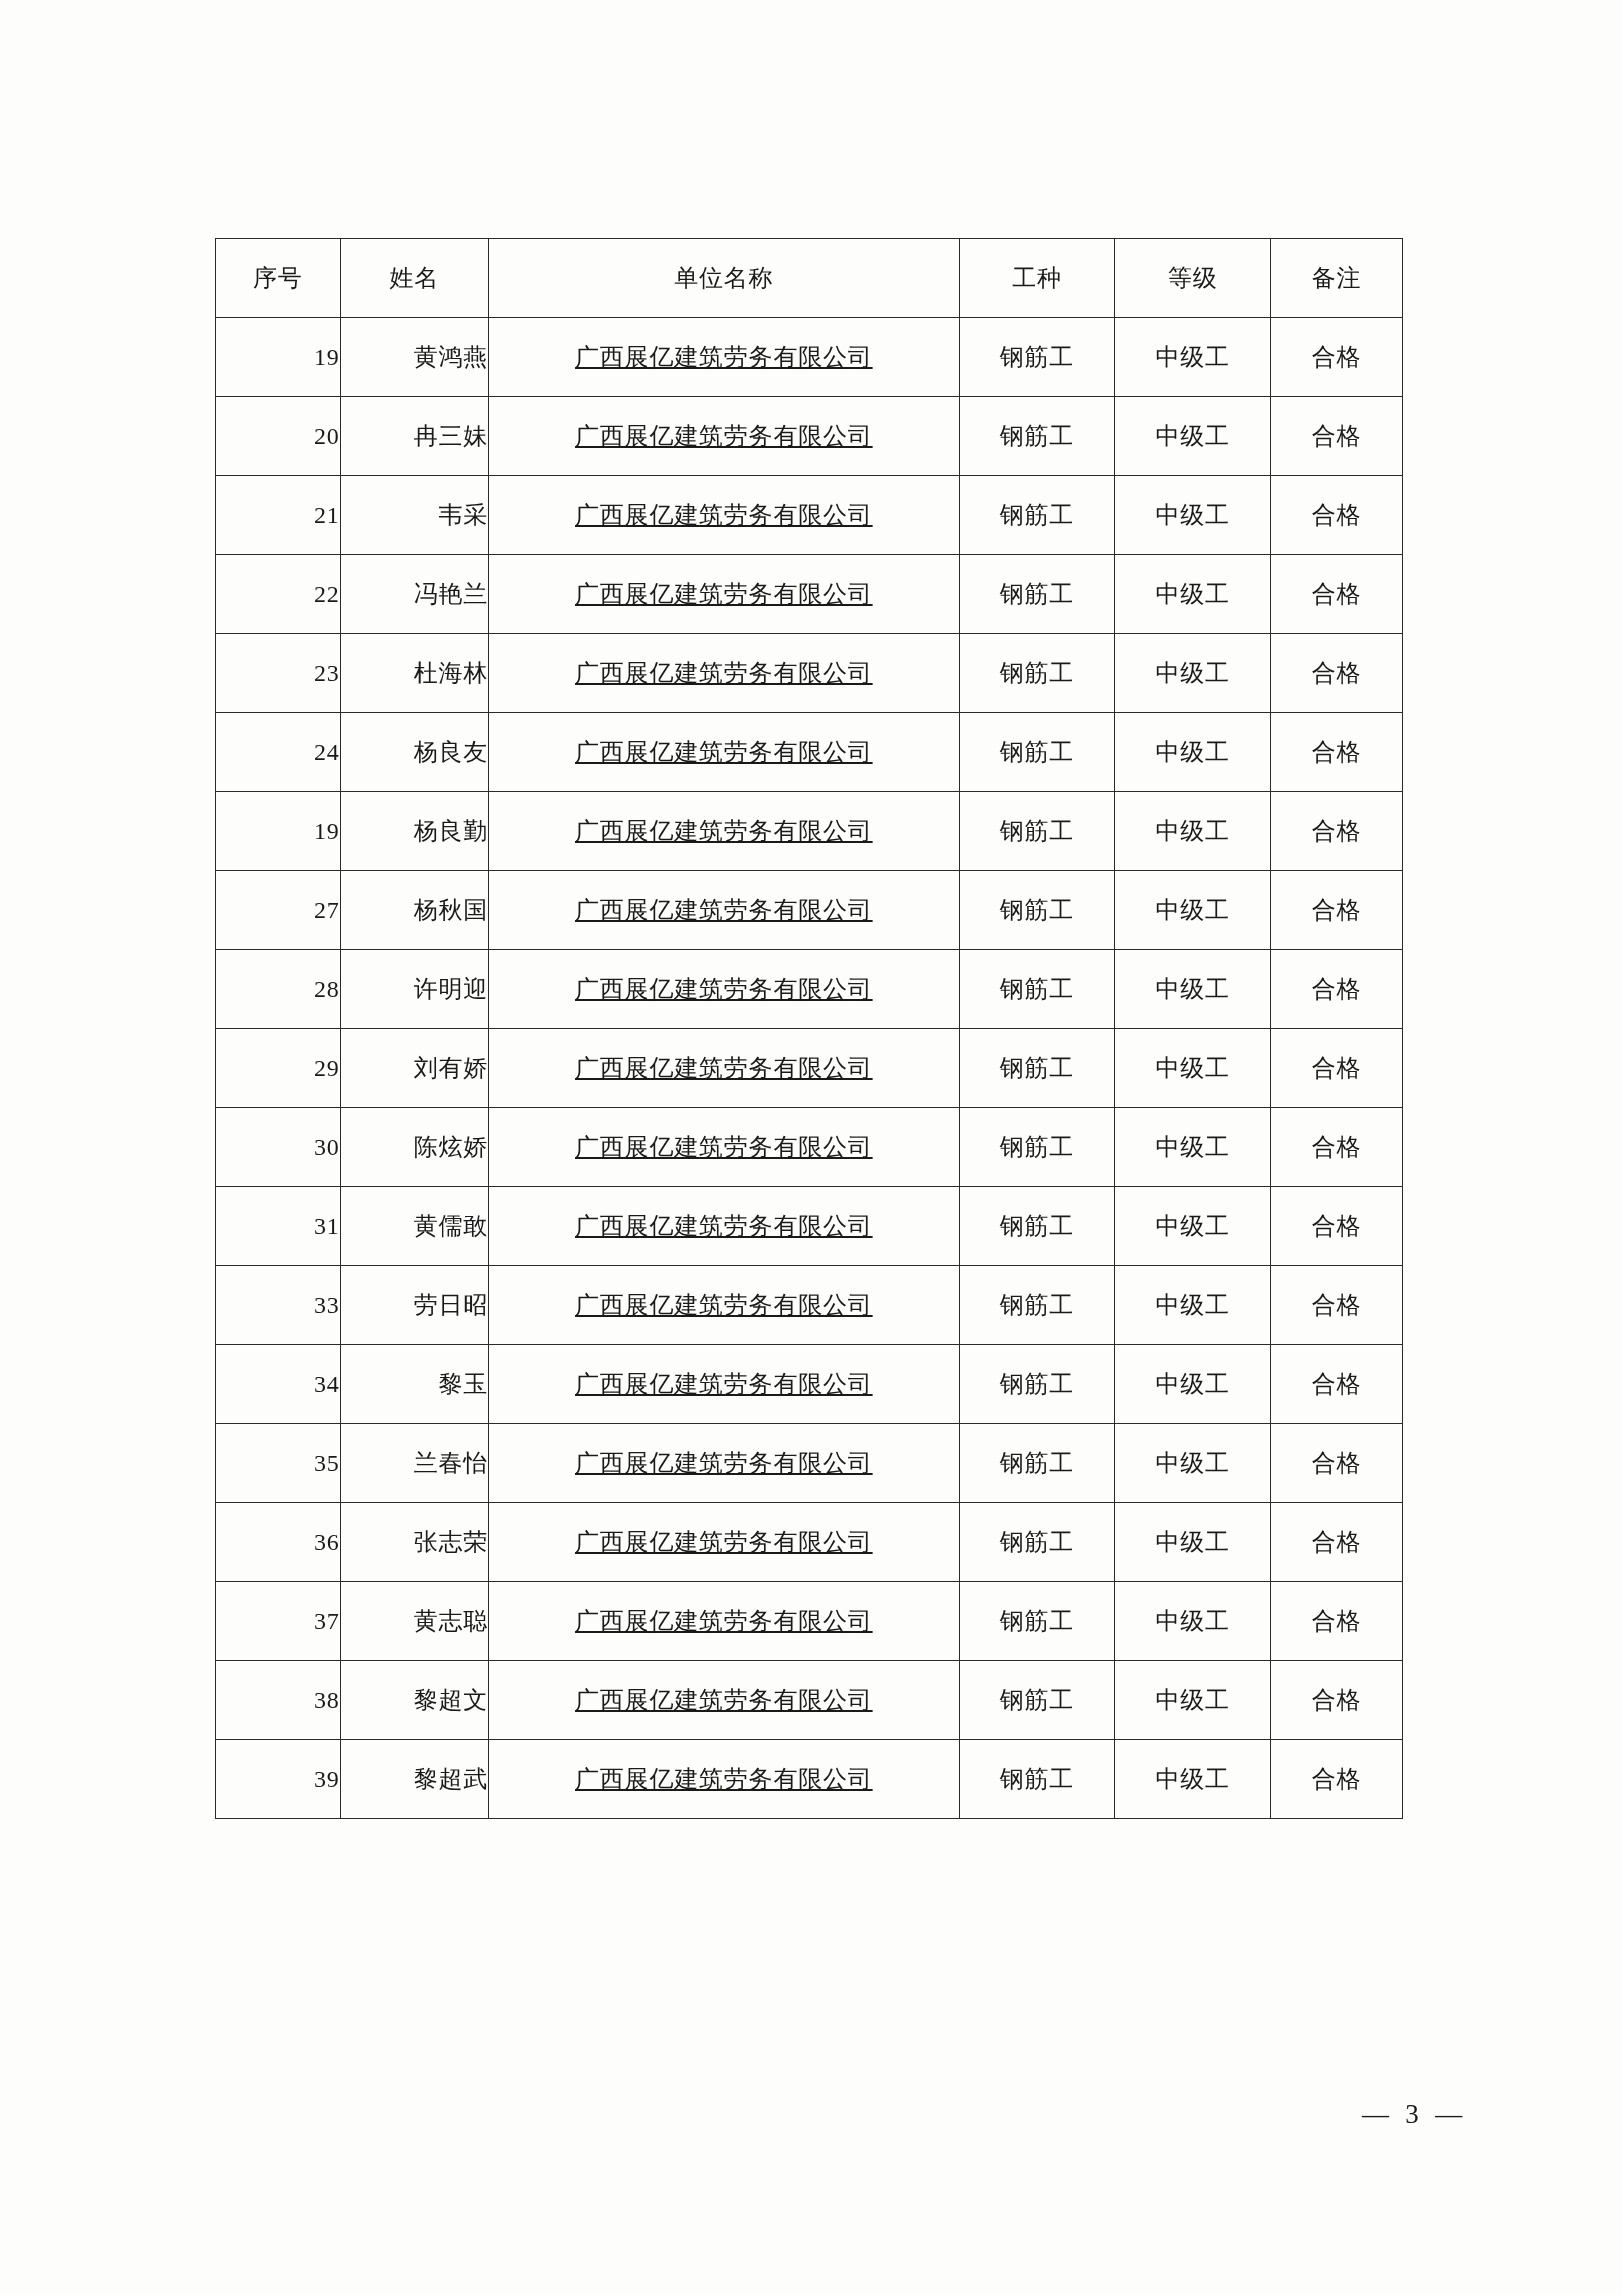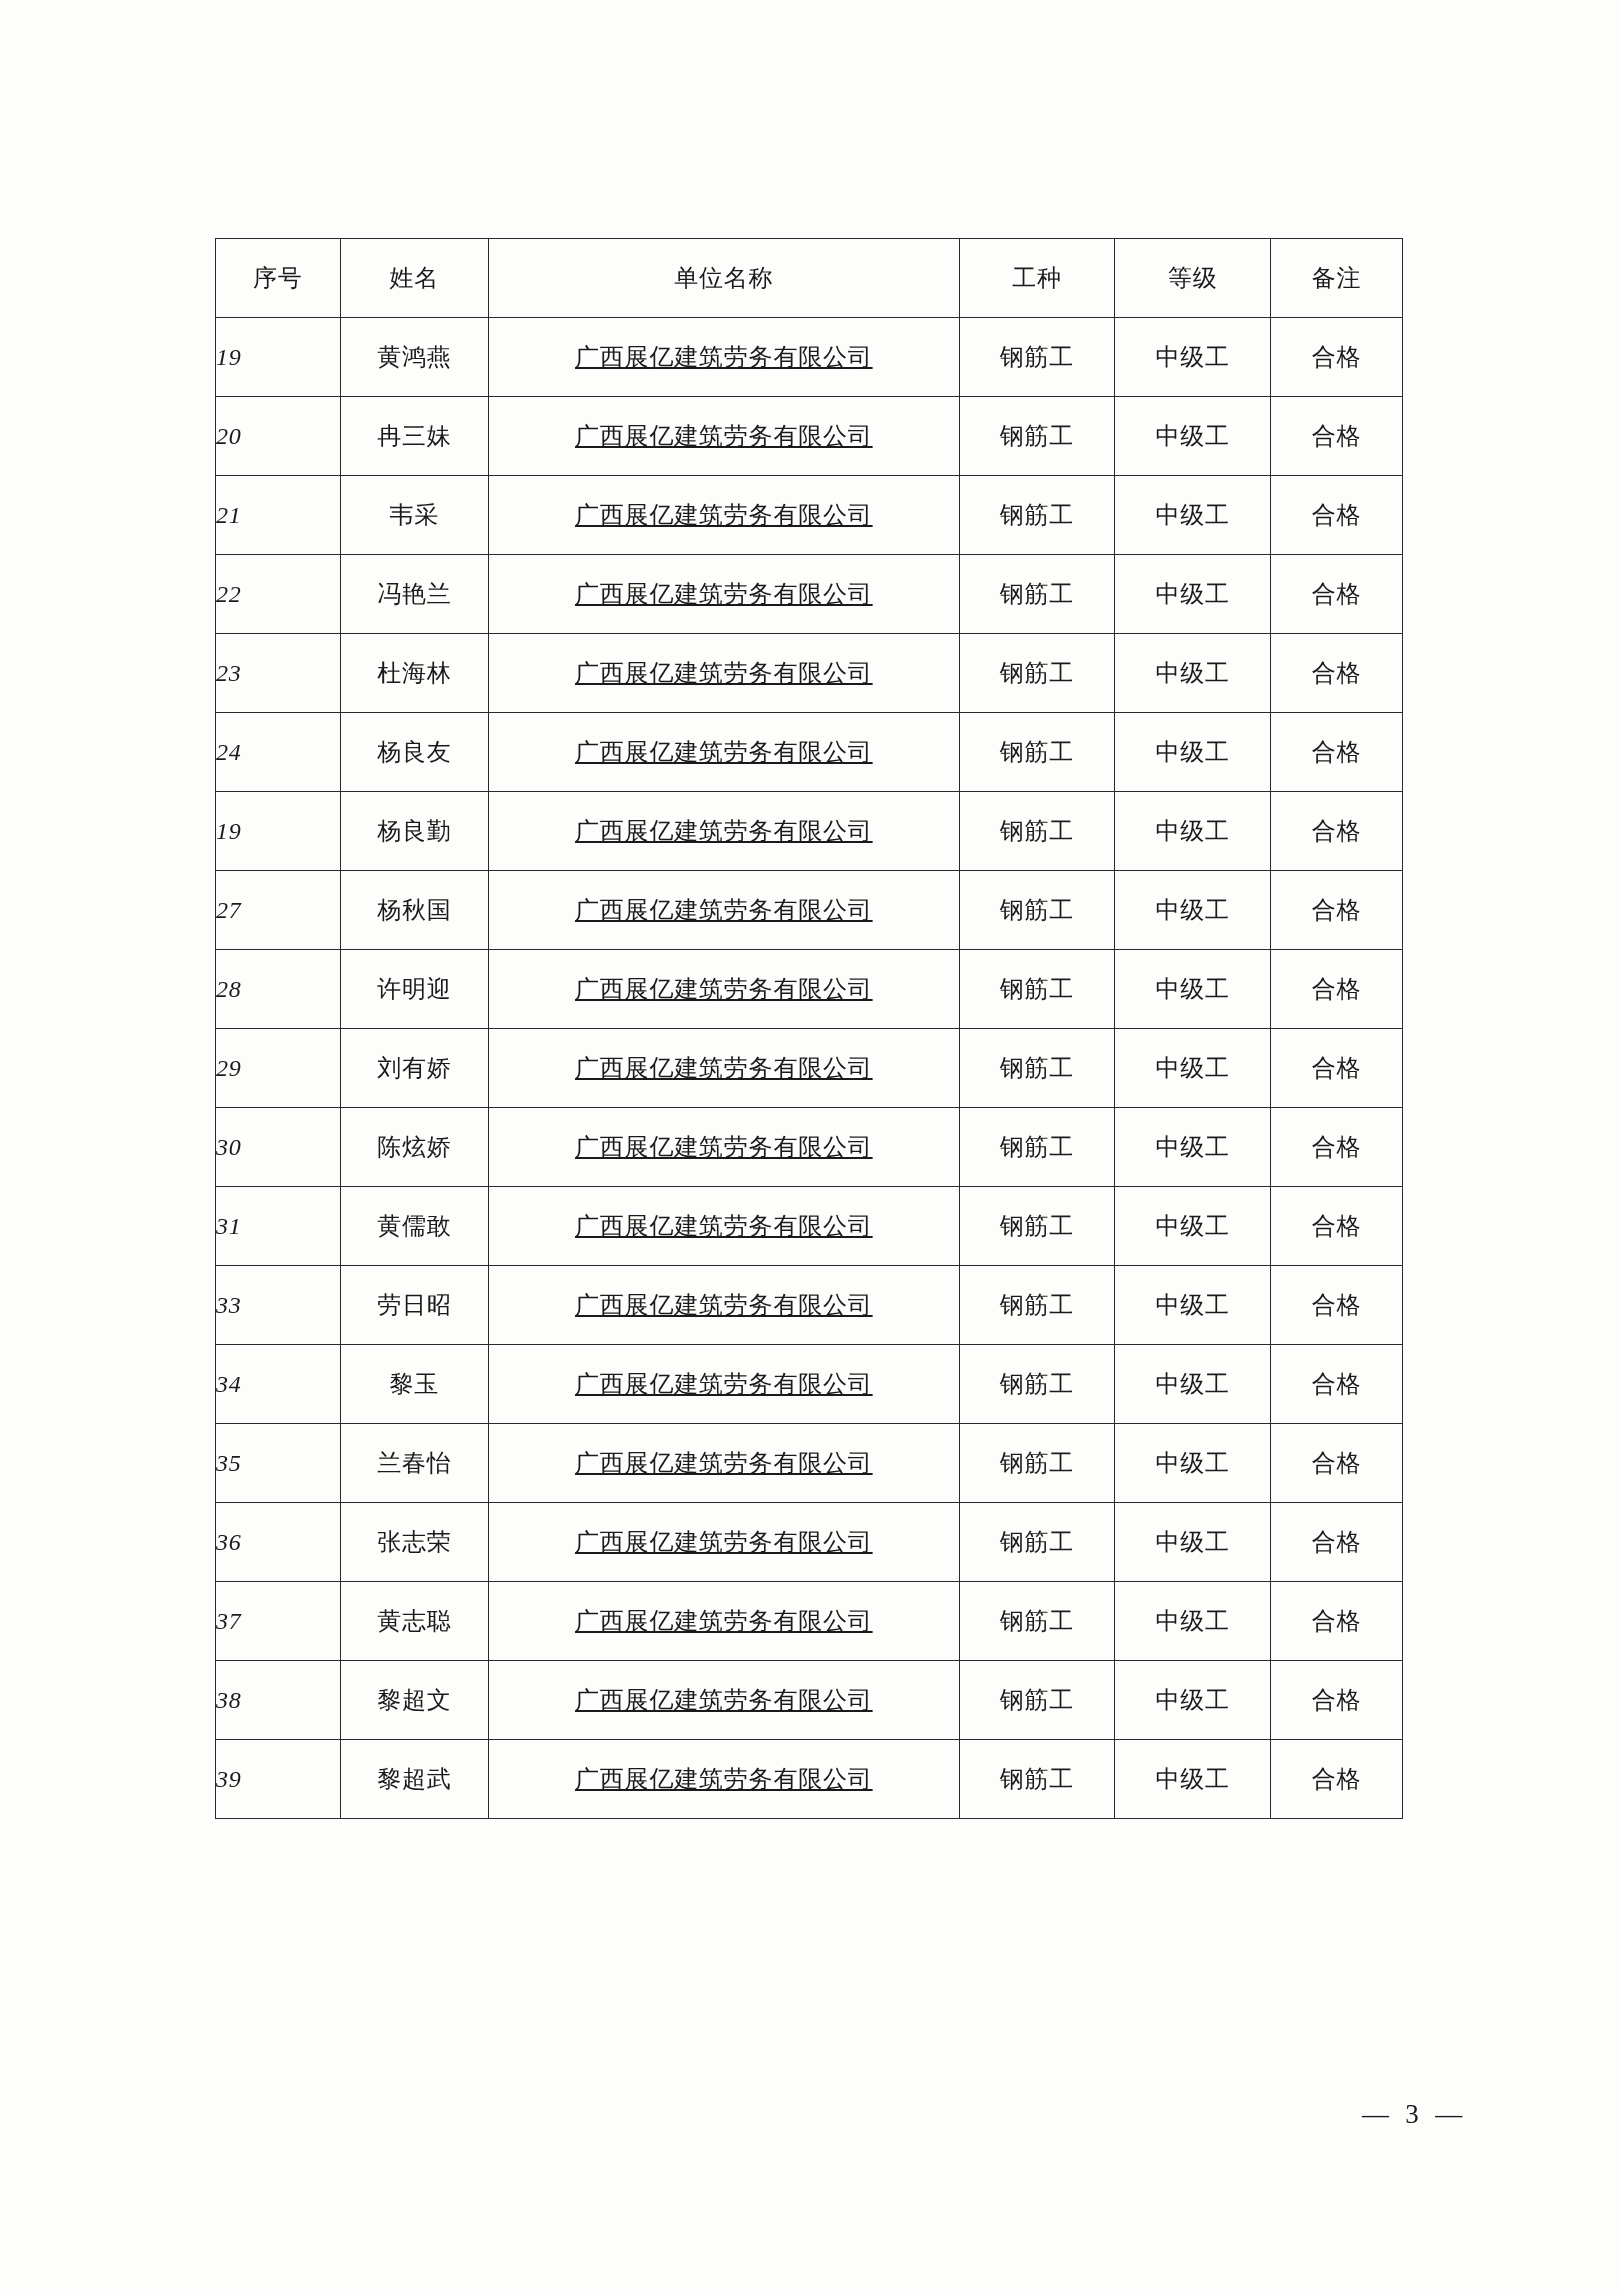--- a/index.html
+++ b/index.html
@@ -50,27 +50,26 @@
   col.c-job   { width: 150px; }
   col.c-level { width: 150px; }
   col.c-note  { width: 127px; }
 
   thead td {
     text-align: center;
     height: 70px;
     font-size: 24.6px;
   }
   td.idx {
-    text-align: left;
+    text-align: right;
     padding-right: 20.6px;
     font-size: 24.6px;
-    font-style: italic;
   }
   td.name {
-    text-align: center;
+    text-align: right;
     font-size: 24.6px;
   }
   td.unit {
     text-align: center;
     font-size: 24.6px;
     text-decoration: underline;
   }
   td.job, td.level, td.note {
     text-align: center;
     font-size: 24.6px;

